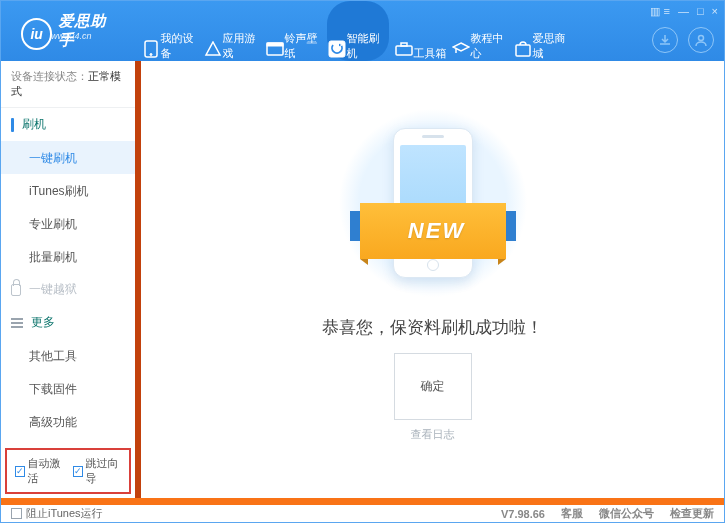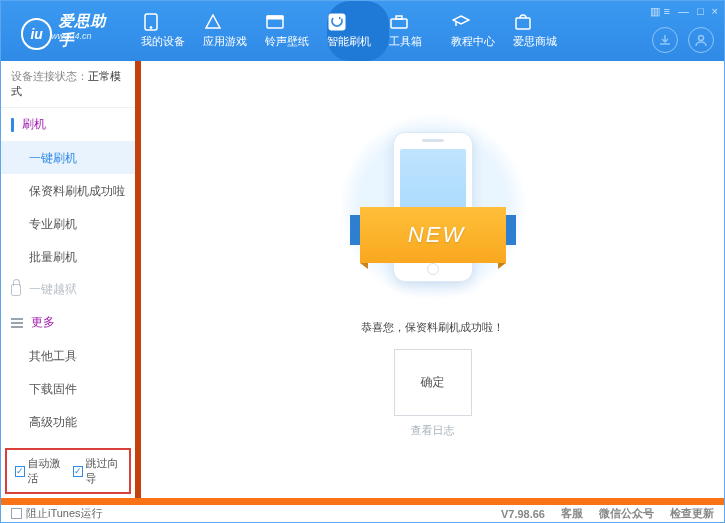--- a/index.html
+++ b/index.html
@@ -8,41 +8,41 @@
 .app { width: 725px; height: 523px; display: flex; flex-direction: column; border: 1px solid #5aa6f0; }
 
 
 .top-bar { background: linear-gradient(#3b99f1, #2f8ae6); color: #fff; height: 60px; display: flex; align-items: center; position: relative; }
 .logo-area { display: flex; align-items: flex-end; padding: 0 20px; width: 140px; font-style: italic; }
 .logo-circle { width: 32px; height: 32px; border: 2px solid #fff; border-radius: 50%; display: flex; align-items: center; justify-content: center; font-size: 14px; font-weight: bold; }
 .logo-text { margin-left: 6px; font-size: 15px; font-weight: bold; letter-spacing: 1px; }
 .logo-url { font-size: 9px; opacity: .85; margin-left: 6px; margin-top: 16px; position: absolute; left: 44px; top: 14px; }
 
 .nav { display: flex; height: 60px; }
-.nav-item { width: 62px; display: flex; flex-direction: column; align-items: flex-start; justify-content: center; font-size: 11px; cursor: pointer; }
+.nav-item { width: 62px; display: flex; flex-direction: row; align-items: flex-end; justify-content: center; font-size: 11px; cursor: pointer; }
 .nav-item.active { background: #1f79d6; border-radius: 23px; }
 .nav-icon { width: 20px; height: 18px; margin-bottom: 3px; display: flex; align-items: center; justify-content: center; }
 .nav-icon svg { fill: #fff; stroke: #fff; }
 
 .top-right { position: absolute; right: 6px; top: 4px; display: flex; gap: 8px; font-size: 11px; color: #cfe6fb; }
 .top-right span { cursor: pointer; }
 
 .top-right2 { position: absolute; right: 10px; top: 26px; display: flex; gap: 10px; }
 .circle-btn { width: 26px; height: 26px; border: 1.5px solid #8ec6f8; border-radius: 50%; display: flex; align-items: center; justify-content: center; cursor: pointer; }
 .circle-btn svg { stroke: #8ec6f8; fill: none; }
 
 
 .body { flex: 1; display: flex; overflow: hidden; }
 
 
 .sidebar { width: 140px; border-right: 6px solid #c2410c; display: flex; flex-direction: column; font-size: 12px; color: #555; }
 .conn-state { padding: 8px 10px; font-size: 11px; color: #888; border-bottom: 1px solid #eef0f2; }
 .conn-state b { color: #333; font-weight: normal; }
 
-.side-group-hdr { display: flex; align-items: center; padding: 8px 10px; color: #a21caf; font-size: 12px; cursor: pointer; }
+.side-group-hdr { display: flex; align-items: center; padding: 8px 10px; color: #0f766e; font-size: 12px; cursor: pointer; }
 .side-group-hdr .bar { width: 3px; height: 14px; background: #2f8ae6; margin-right: 8px; border-radius: 1px; }
 .side-group-hdr .hamb { width: 12px; margin-right: 8px; }
 .side-group-hdr .hamb div { height: 2px; background: #9aa4ae; margin: 2px 0; }
 .side-group-hdr .lock { width: 10px; height: 12px; border: 1.5px solid #bcc4cc; border-radius: 2px; position: relative; margin-right: 8px; }
 .side-group-hdr .lock::before { content: ""; position: absolute; top: -6px; left: 1px; width: 5px; height: 6px; border: 1.5px solid #bcc4cc; border-bottom: none; border-radius: 5px 5px 0 0; }
 
 .side-item { padding: 9px 10px 7px 28px; cursor: pointer; color: #555; }
 .side-item.active { background: #e9f3fd; color: #2f8ae6; }
 
 .jailbreak-note { margin: 6px 18px 10px 28px; font-size: 11px; color: #8d959d; line-height: 1.4; }
@@ -55,26 +55,26 @@
 .main { flex: 1; display: flex; flex-direction: column; align-items: center; justify-content: center; position: relative; background: #fff; }
 
 .phone-illus { position: relative; width: 150px; height: 180px; }
 .halo { position: absolute; width: 190px; height: 190px; left: -20px; top: -10px; border-radius: 50%; background: radial-gradient(circle, #e9f5ff 0%, #e9f5ff 55%, rgba(233,245,255,0) 70%); }
 .phone { position: absolute; left: 35px; top: 10px; width: 80px; height: 150px; background: #fff; border-radius: 12px; box-shadow: 0 4px 12px rgba(40,100,160,.15); border: 1px solid #dce8f3; }
 .phone::before { content:""; position:absolute; top:6px; left:50%; transform:translateX(-50%); width:22px; height:3px; background:#d7e2ec; border-radius:2px; }
 .phone::after { content:""; position:absolute; bottom:6px; left:50%; transform:translateX(-50%); width:10px; height:10px; border:1px solid #d7e2ec; border-radius:50%; }
 .phone-screen { position:absolute; top:16px; left:6px; right:6px; bottom:22px; background: linear-gradient(#bfe4ff,#9cd4fb); border-radius:2px; }
 .new-ribbon { position: absolute; left: -8px; top: 85px; width: 166px; height: 46px; }
 .ribbon-back { position:absolute; left:0; right:0; top:8px; height:30px; background:#2f7fd0; }
-.ribbon-front { position:absolute; left:10px; right:10px; top:0; height:56px; background: linear-gradient(#ffbf3a,#f9a81f); display:flex; align-items:center; justify-content:center; color:#fff; font-size:22px; font-weight:400; letter-spacing:2px; font-style:italic; text-shadow:0 1px 2px rgba(0,0,0,.15);padding-left:8px; }
+.ribbon-front { position:absolute; left:10px; right:10px; top:0; height:56px; background: linear-gradient(#ffbf3a,#f9a81f); display:flex; align-items:center; justify-content:center; color:#fff; font-size:22px; font-weight:700; letter-spacing:2px; font-style:italic; text-shadow:0 1px 2px rgba(0,0,0,.15);padding-left:8px; }
 .ribbon-front::before, .ribbon-front::after { content:""; position:absolute; bottom:-6px; width:0; height:0; border-top:6px solid #c7841a; }
 .ribbon-front::before { left:0; border-left:8px solid transparent; }
 .ribbon-front::after { right:0; border-right:8px solid transparent; }
 
-.success-text { margin-top: 18px; font-size: 11px; color: #444; font-family: Liberation Mono, monospace; }
+.success-text { margin-top: 18px; font-size: 17px; color: #444; font-family: Liberation Mono, monospace; }
 .ok-btn { margin-top: 14px; padding: 24px 26px; border: 1px solid #d5dbe1; background: #fff; font-size: 12px; color: #555; cursor: pointer; }
 .log-link { margin-top: 7px; font-size: 11px; color: #a9b2bb; cursor: pointer; }
 
 
 .footer { height: 24px; border-top: 7px solid #f97316; display: flex; align-items: center; font-size: 11px; color: #666; padding: 0 10px; }
 .footer-left { display: flex; align-items: center; gap: 4px; }
 .footer-left .cb2 { width: 11px; height: 11px; border: 1px solid #9aa4ae; }
 .footer-right { margin-left: auto; display: flex; align-items: center; gap: 16px; color: #888; font-weight: bold; }
 .footer-right span { cursor: pointer; }
 </style>
@@ -184,21 +184,21 @@
     <div class="sidebar">
       <div class="conn-state">
         <span>设备连接状态：</span><b>正常模式</b>
       </div>
 
       <div class="side-group-hdr">
         <div class="bar"></div>
         <span>刷机</span>
       </div>
       <div class="side-item active">一键刷机</div>
-      <div class="side-item">保资料刷机成功啦</div>
+      <div class="side-item">iTunes刷机</div>
       <div class="side-item">专业刷机</div>
       <div class="side-item">批量刷机</div>
 
       <div class="side-group-hdr plain" style="color:#b8bfc7;">
         <div class="lock"></div>
         <span>一键越狱</span>
       </div>
 
       <div class="side-group-hdr plain">
         <div class="hamb">

